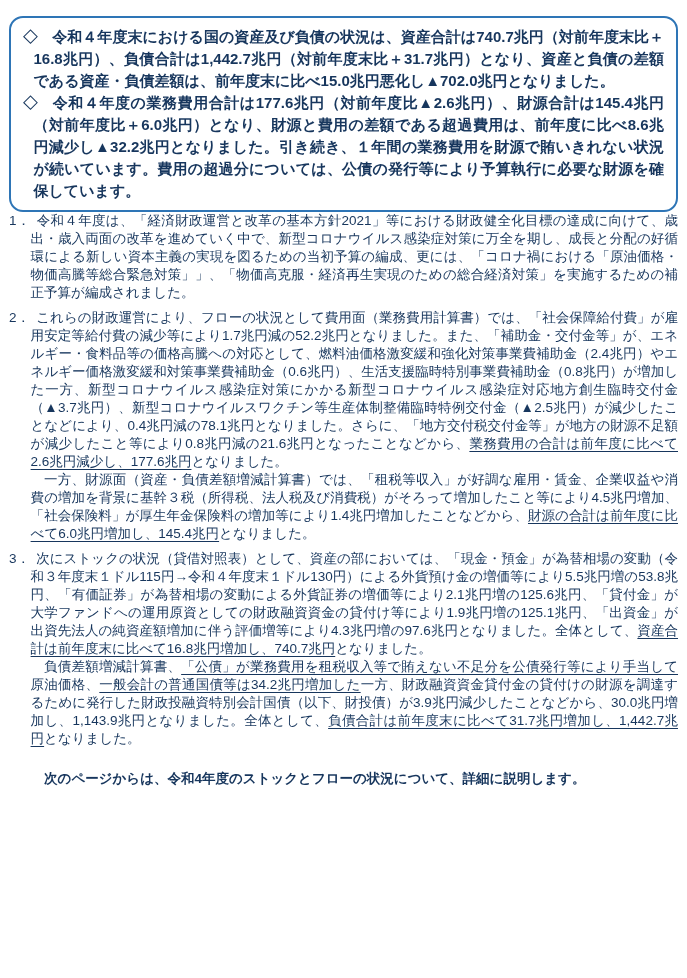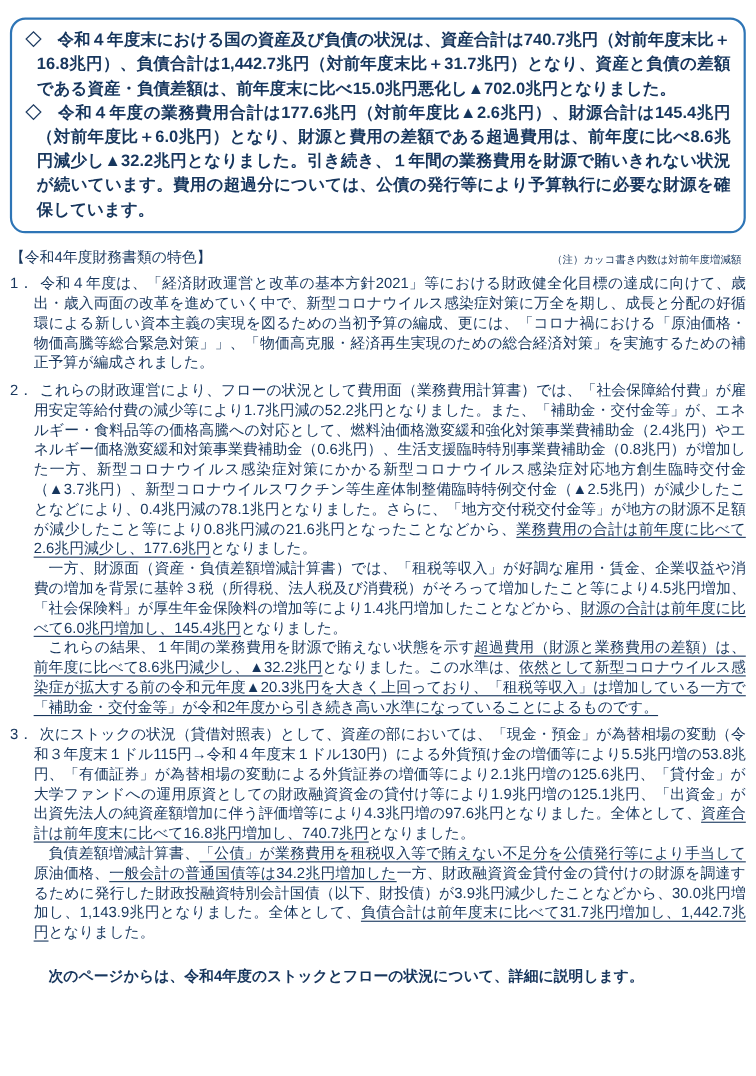--- a/index.html
+++ b/index.html
@@ -62,33 +62,28 @@
 </style>
 </head>
 <body>
 
 <div class="page">
   <div class="summary-box">
       <div class="bullet"><span class="marker">◇</span><span>令和４年度末における国の資産及び負債の状況は、資産合計は740.7兆円（対前年度末比＋16.8兆円）、負債合計は1,442.7兆円（対前年度末比＋31.7兆円）となり、資産と負債の差額である資産・負債差額は、前年度末に比べ15.0兆円悪化し▲702.0兆円となりました。</span></div>
       <div class="bullet"><span class="marker">◇</span><span>令和４年度の業務費用合計は177.6兆円（対前年度比▲2.6兆円）、財源合計は145.4兆円（対前年度比＋6.0兆円）となり、財源と費用の差額である超過費用は、前年度に比べ8.6兆円減少し▲32.2兆円となりました。引き続き、１年間の業務費用を財源で賄いきれない状況が続いています。費用の超過分については、公債の発行等により予算執行に必要な財源を確保しています。</span></div>
     </div>
 
-  <div class="section-header">
-    <span class="heading">【令和4年度財務書類の特色】</span>
-    <span class="note">（注）カッコ書き内数は対前年度増減額</span>
-  </div>
 
   <div class="body-text">
       <div class="item-block">
         <div class="para first"><span class="num">1．</span><span>令和４年度は、「経済財政運営と改革の基本方針2021」等における財政健全化目標の達成に向けて、歳出・歳入両面の改革を進めていく中で、新型コロナウイルス感染症対策に万全を期し、成長と分配の好循環による新しい資本主義の実現を図るための当初予算の編成、更には、「コロナ禍における「原油価格・物価高騰等総合緊急対策」」、「物価高克服・経済再生実現のための総合経済対策」を実施するための補正予算が編成されました。</span></div>
       </div>
       <div class="item-block">
         <div class="para first"><span class="num">2．</span><span>これらの財政運営により、フローの状況として費用面（業務費用計算書）では、「社会保障給付費」が雇用安定等給付費の減少等により1.7兆円減の52.2兆円となりました。また、「補助金・交付金等」が、エネルギー・食料品等の価格高騰への対応として、燃料油価格激変緩和強化対策事業費補助金（2.4兆円）やエネルギー価格激変緩和対策事業費補助金（0.6兆円）、生活支援臨時特別事業費補助金（0.8兆円）が増加した一方、新型コロナウイルス感染症対策にかかる新型コロナウイルス感染症対応地方創生臨時交付金（▲3.7兆円）、新型コロナウイルスワクチン等生産体制整備臨時特例交付金（▲2.5兆円）が減少したことなどにより、0.4兆円減の78.1兆円となりました。さらに、「地方交付税交付金等」が地方の財源不足額が減少したこと等により0.8兆円減の21.6兆円となったことなどから、</span><span class="u">業務費用の合計は前年度に比べて2.6兆円減少し、177.6兆円</span><span>となりました。</span></div>
         <div class="para sub"><span>一方、財源面（資産・負債差額増減計算書）では、「租税等収入」が好調な雇用・賃金、企業収益や消費の増加を背景に基幹３税（所得税、法人税及び消費税）がそろって増加したこと等により4.5兆円増加、「社会保険料」が厚生年金保険料の増加等により1.4兆円増加したことなどから、</span><span class="u">財源の合計は前年度に比べて6.0兆円増加し、145.4兆円</span><span>となりました。</span></div>
-        <div class="para sub"><span>これらの結果、１年間の業務費用を財源で賄えない状態を示す</span><span class="u">超過費用（財源と業務費用の差額）は、前年度に比べて8.6兆円減少し、▲32.2兆円</span><span>となりました。この水準は、</span><span class="u">依然として新型コロナウイルス感染症が拡大する前の令和元年度▲20.3兆円を大きく上回っており、「租税等収入」は増加している一方で「補助金・交付金等」が令和2年度から引き続き高い水準になっていることによるものです。</span></div>
       </div>
       <div class="item-block">
         <div class="para first"><span class="num">3．</span><span>次にストックの状況（貸借対照表）として、資産の部においては、「現金・預金」が為替相場の変動（令和３年度末１ドル115円→令和４年度末１ドル130円）による外貨預け金の増価等により5.5兆円増の53.8兆円、「有価証券」が為替相場の変動による外貨証券の増価等により2.1兆円増の125.6兆円、「貸付金」が大学ファンドへの運用原資としての財政融資資金の貸付け等により1.9兆円増の125.1兆円、「出資金」が出資先法人の純資産額増加に伴う評価増等により4.3兆円増の97.6兆円となりました。全体として、</span><span class="u">資産合計は前年度末に比べて16.8兆円増加し、740.7兆円</span><span>となりました。</span></div>
         <div class="para sub"><span>負債差額増減計算書、</span><span class="u">「公債」が業務費用を租税収入等で賄えない不足分を公債発行等により手当して</span><span>原油価格、</span><span class="u">一般会計の普通国債等は34.2兆円増加した</span><span>一方、財政融資資金貸付金の貸付けの財源を調達するために発行した財政投融資特別会計国債（以下、財投債）が3.9兆円減少したことなどから、30.0兆円増加し、1,143.9兆円となりました。全体として、</span><span class="u">負債合計は前年度末に比べて31.7兆円増加し、1,442.7兆円</span><span>となりました。</span></div>
       </div>
     </div>
 
   <div class="closing body-text"><span>次のページからは、令和4年度のストックとフローの状況について、詳細に説明します。</span></div>
 </div>
 

